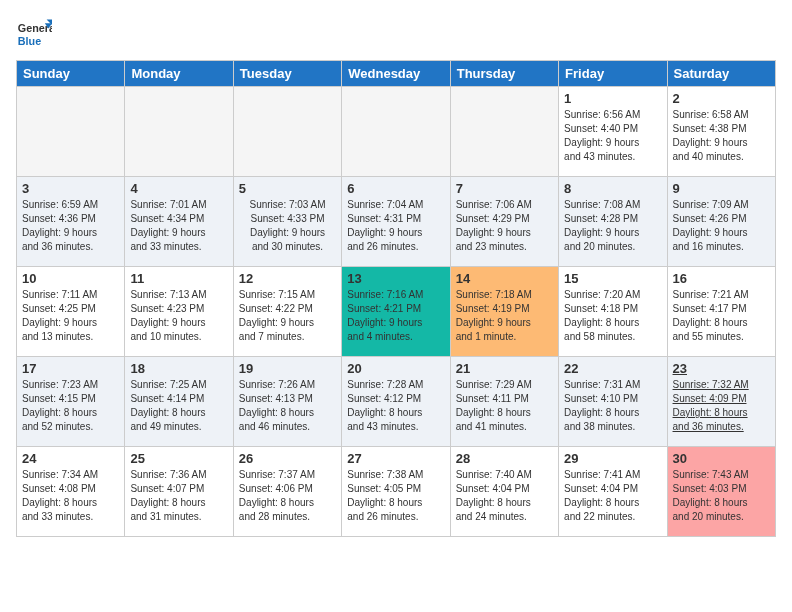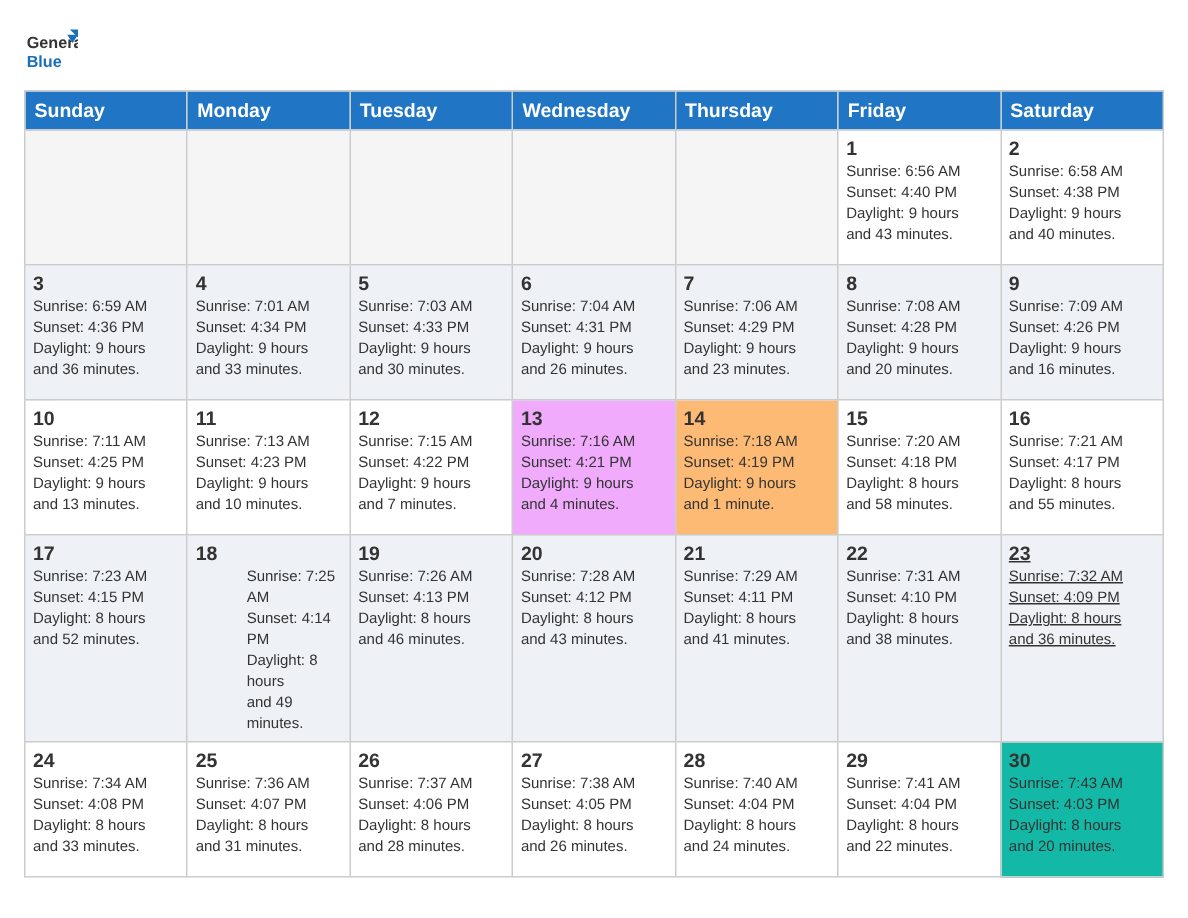--- a/index.html
+++ b/index.html
@@ -144,21 +144,21 @@
           </td>
           <td style="background: rgb(238, 242, 247);">
             <span class="day-number">4</span>
             <div class="day-info" style="white-space: pre-line;">Sunrise: 7:01 AM
 Sunset: 4:34 PM
 Daylight: 9 hours
 and 33 minutes.</div>
           </td>
           <td style="background: rgb(238, 242, 247);">
             <span class="day-number">5</span>
-            <div class="day-info" style="white-space: pre-line;">Sunrise: 7:03 AM
+            <div class="day-info" style="white-space: pre-line; text-align: center;">Sunrise: 7:03 AM
 Sunset: 4:33 PM
 Daylight: 9 hours
 and 30 minutes.</div>
           </td>
           <td style="background: rgb(238, 242, 247);">
             <span class="day-number">6</span>
             <div class="day-info" style="white-space: pre-line;">Sunrise: 7:04 AM
 Sunset: 4:31 PM
 Daylight: 9 hours
 and 26 minutes.</div>
@@ -200,21 +200,21 @@
 Daylight: 9 hours
 and 10 minutes.</div>
           </td>
           <td style="background: rgb(255, 255, 255);">
             <span class="day-number">12</span>
             <div class="day-info" style="white-space: pre-line;">Sunrise: 7:15 AM
 Sunset: 4:22 PM
 Daylight: 9 hours
 and 7 minutes.</div>
           </td>
-          <td style="background: #f0abfc; margin-top: 45px;">
+          <td style="background: #14b8a6; margin-top: 45px;">
             <span class="day-number">13</span>
             <div class="day-info" style="white-space: pre-line;">Sunrise: 7:16 AM
 Sunset: 4:21 PM
 Daylight: 9 hours
 and 4 minutes.</div>
           </td>
           <td style="background: #fdba74;">
             <span class="day-number">14</span>
             <div class="day-info" style="white-space: pre-line;">Sunrise: 7:18 AM
 Sunset: 4:19 PM
@@ -239,21 +239,21 @@
         <tr>
           <td style="background: rgb(238, 242, 247);">
             <span class="day-number">17</span>
             <div class="day-info" style="white-space: pre-line;">Sunrise: 7:23 AM
 Sunset: 4:15 PM
 Daylight: 8 hours
 and 52 minutes.</div>
           </td>
           <td style="background: rgb(238, 242, 247);">
             <span class="day-number">18</span>
-            <div class="day-info" style="white-space: pre-line; margin-left: 34px;">Sunrise: 7:25 AM
+            <div class="day-info" style="white-space: pre-line;">Sunrise: 7:25 AM
 Sunset: 4:14 PM
 Daylight: 8 hours
 and 49 minutes.</div>
           </td>
           <td style="background: rgb(238, 242, 247);">
             <span class="day-number">19</span>
             <div class="day-info" style="white-space: pre-line;">Sunrise: 7:26 AM
 Sunset: 4:13 PM
 Daylight: 8 hours
 and 46 minutes.</div>
@@ -323,21 +323,21 @@
 Daylight: 8 hours
 and 24 minutes.</div>
           </td>
           <td style="background: rgb(255, 255, 255); margin-left: 20px;">
             <span class="day-number">29</span>
             <div class="day-info" style="white-space: pre-line;">Sunrise: 7:41 AM
 Sunset: 4:04 PM
 Daylight: 8 hours
 and 22 minutes.</div>
           </td>
-          <td style="background: #14b8a6;">
+          <td style="background: #fca5a5;">
             <span class="day-number">30</span>
             <div class="day-info" style="white-space: pre-line;">Sunrise: 7:43 AM
 Sunset: 4:03 PM
 Daylight: 8 hours
 and 20 minutes.</div>
           </td>
         </tr>
       </tbody>
   </table>
 </div>

